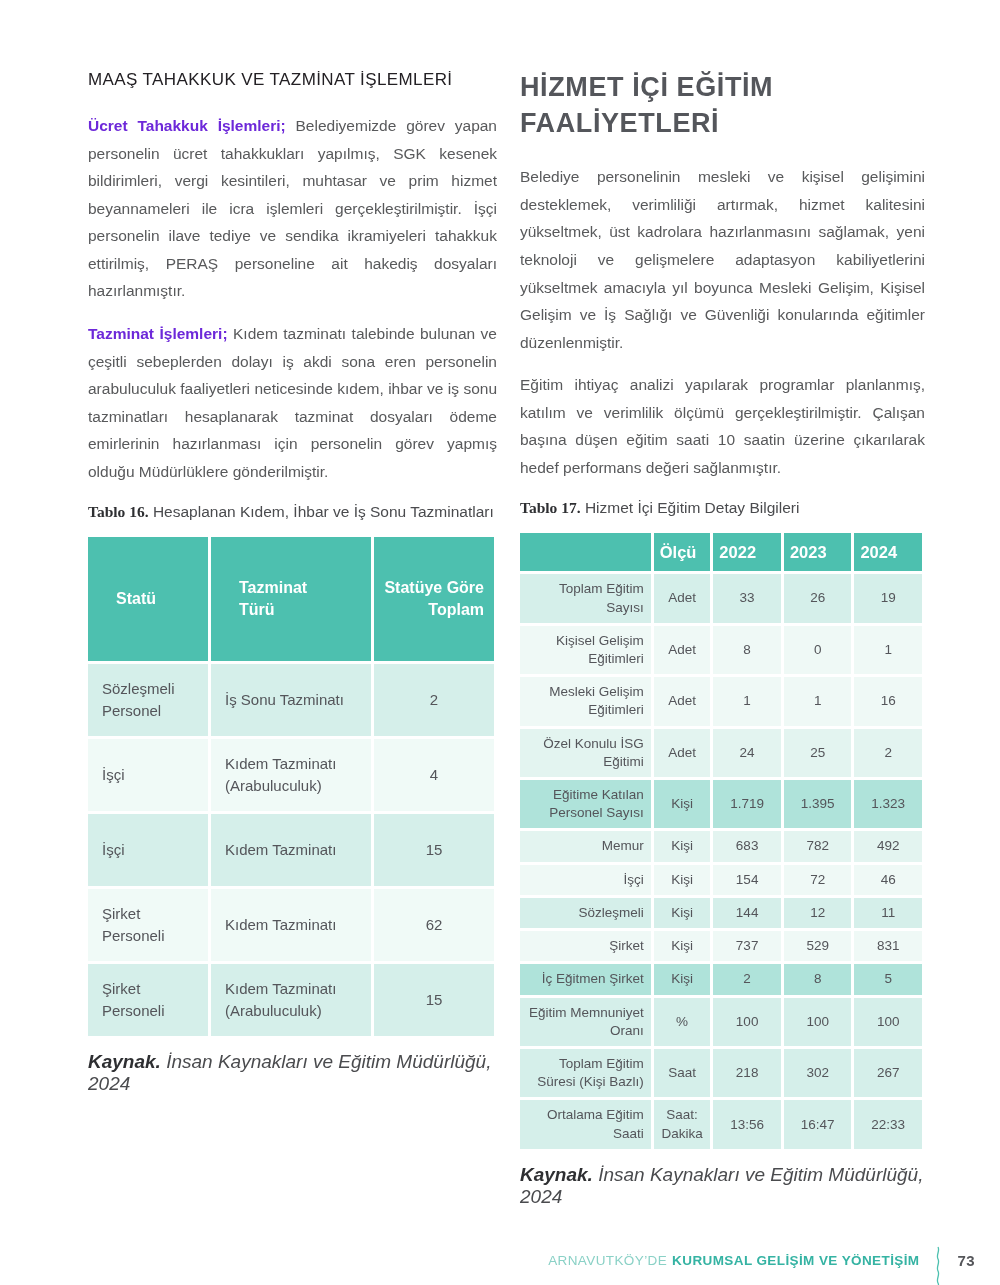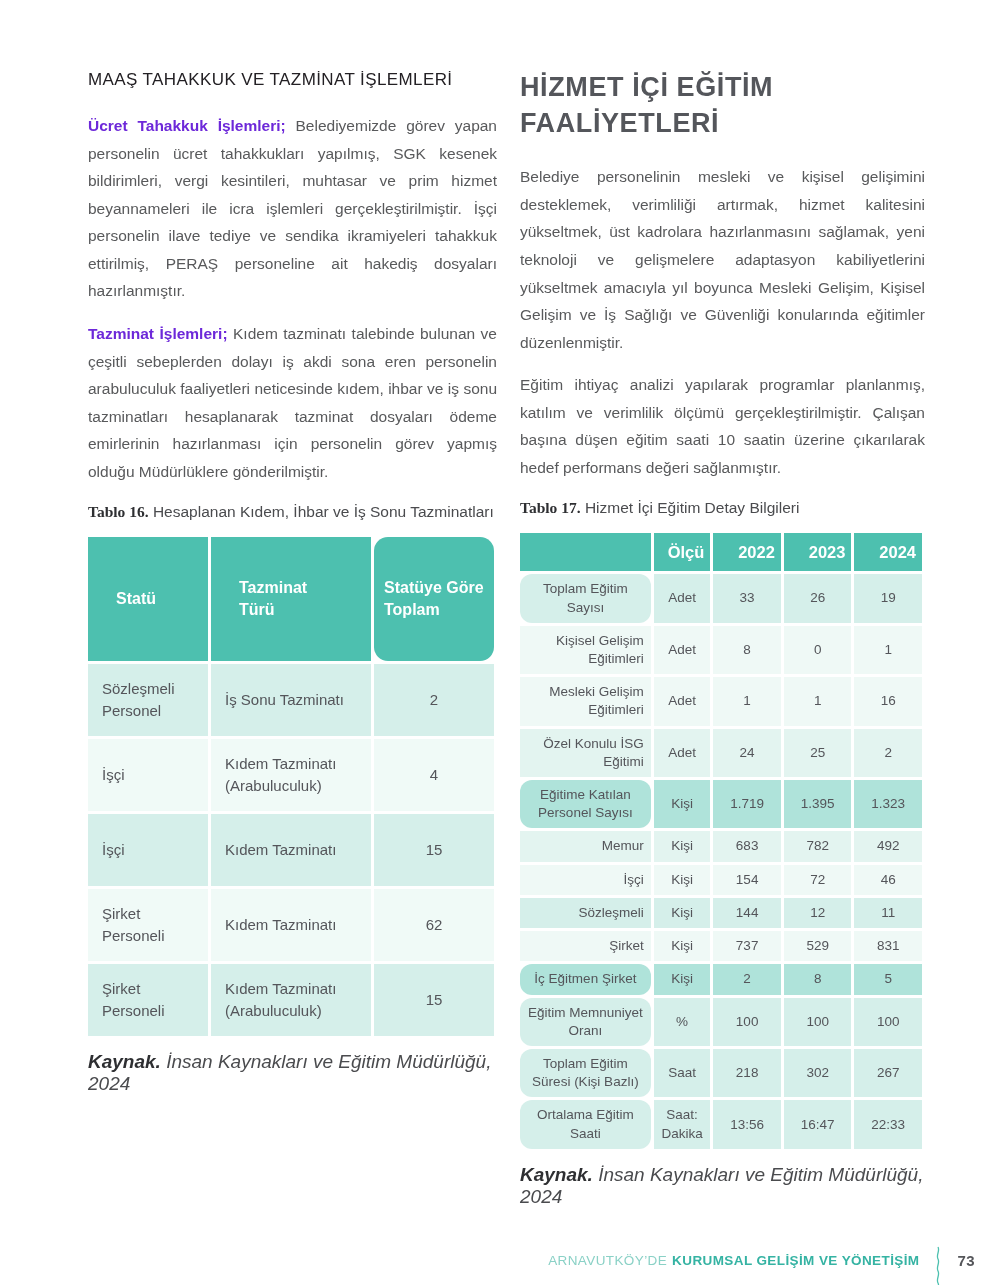--- a/index.html
+++ b/index.html
@@ -77,55 +77,55 @@
   
   .t16 { width: 412px; }
   .t16 th {
     height: 124px;
     font-size: 16px;
     vertical-align: middle;
     text-align: left;
     padding: 8px 28px;
     line-height: 1.4;
   }
-  .t16 th.center { text-align: left; padding: 8px 10px; border-radius: 14px; }
+  .t16 th.center { text-align: right; padding: 8px 10px; }
   .t16 col.c1 { width: 30%; }
   .t16 col.c2 { width: 40%; }
   .t16 col.c3 { width: 30%; }
   .t16 td {
     height: 72px;
     font-size: 15px;
     line-height: 1.45;
     padding: 10px 14px;
     vertical-align: middle;
   }
   .t16 td:last-child { text-align: center; padding: 10px 6px; }
 
   
   .t17 { width: 408px; }
   .t17 th {
     height: 38px;
     font-size: 16.5px;
-    text-align: right;
+    text-align: left;
     vertical-align: middle;
     padding: 4px 6px;
   }
   .t17 col.c1 { width: 33.5%; }
   .t17 col.c2 { width: 14.5%; }
   .t17 col.c3 { width: 17.3%; }
   .t17 col.c4 { width: 17.3%; }
   .t17 col.c5 { width: 17.3%; }
   .t17 td {
     font-size: 13.5px;
     line-height: 1.35;
     padding: 6px 7px;
     text-align: center;
     vertical-align: middle;
   }
-  .t17 td.label-cell.al-left  { text-align: center; border-radius: 12px; }
+  .t17 td.label-cell.al-left  { text-align: right; }
   .t17 td.label-cell.al-right { text-align: right; }
 
   
   tr.row-mint      td { background: #D5EFEA; }
   tr.row-light     td { background: #E3F4F0; }
   tr.row-lighter   td { background: #EFF9F6; }
   tr.row-highlight td { background: #AFE3DA; }
   .t16 tr.row-lighter td { background: #F0FAF7; }
 
   

